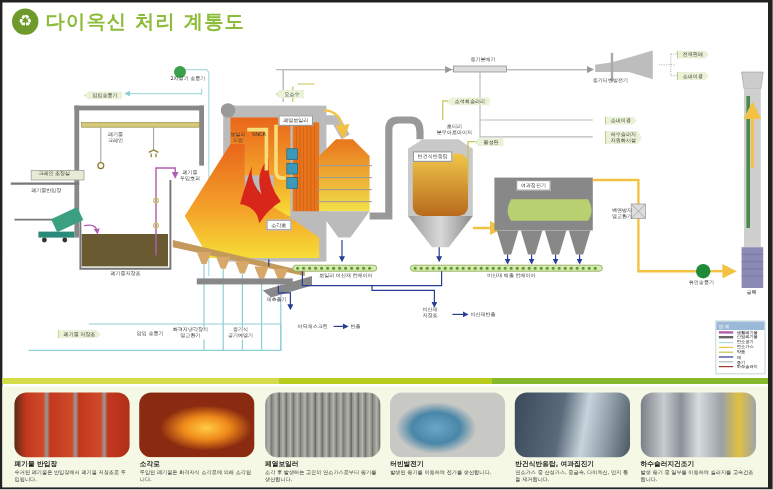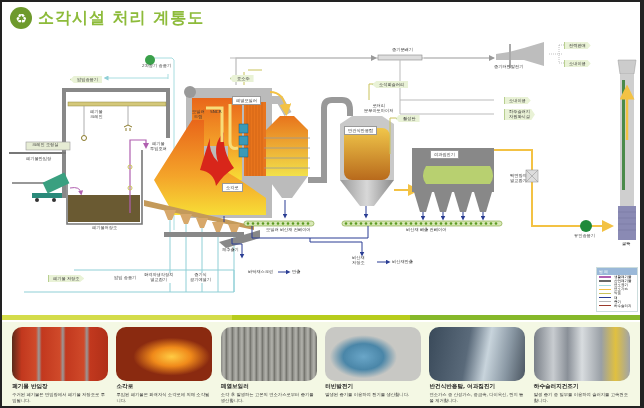--- a/index.html
+++ b/index.html
@@ -26,21 +26,21 @@
   .card-title { font-size: 5.6px; font-weight: bold; color: #222; margin-top: 2px; }
   .card-desc { font-size: 4.3px; color: #333; line-height: 1.3; margin-top: 1px; }
 </style>
 </head>
 <body>
 
 <div class="frame"></div>
 
 <div class="header">
   <div class="logo">♻</div>
-  <div class="title">소각시설 처리 계통도</div>
+  <div class="title">다이옥신 처리 계통도</div>
 </div>
 
 <div class="diagram">
   <svg width="634" height="280" viewBox="0 0 634 280" style="position:absolute;left:0;top:0">
     <defs>
       <linearGradient id="fire" x1="0" y1="0" x2="0" y2="1">
         <stop offset="0" stop-color="#e9661a"></stop>
           <stop offset="0.6" stop-color="#f4a52a"></stop>
           <stop offset="1" stop-color="#f7dd36"></stop>
       </linearGradient>

